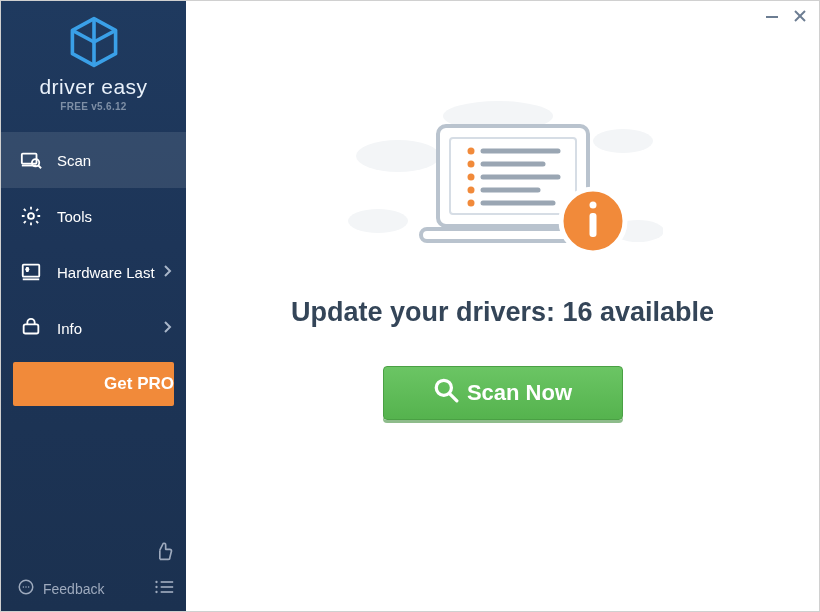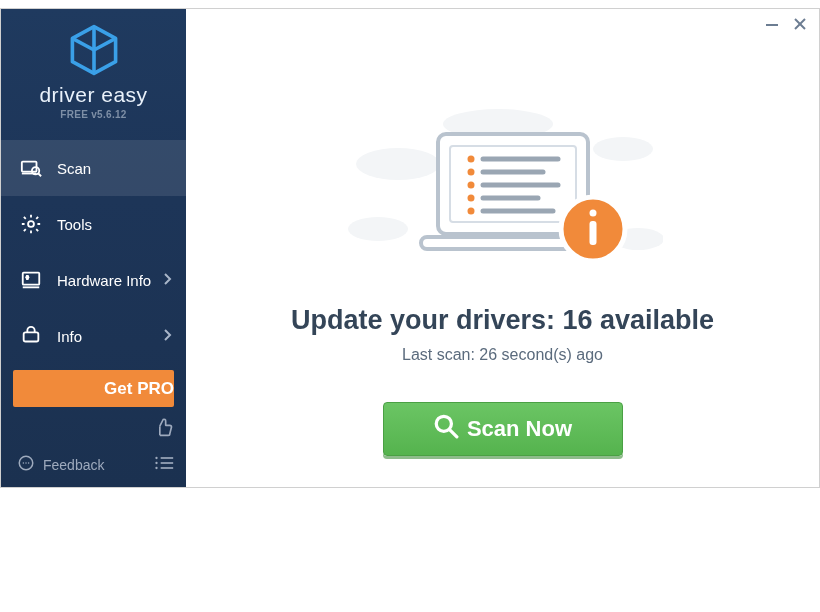--- a/index.html
+++ b/index.html
@@ -1,23 +1,22 @@
 <!DOCTYPE html>
 <html><head>
 <meta charset="utf-8">
 <style>
   * { box-sizing: border-box; margin: 0; padding: 0; font-family: "Segoe UI", Arial, sans-serif; }
   html, body { width: 820px; height: 612px; overflow: hidden; }
   .window {
-    width: 820px; height: 480px;
+    width: 820px; height: 612px;
     border: 1px solid #d0d0d0;
     display: flex;
     background: #0369a1;
     position: relative;
-    margin-top: 8px;
   }
   
   .sidebar {
     width: 185px;
     height: 100%;
     background: linear-gradient(180deg,#1f3a5f 0%, #1d3558 40%, #1b3150 100%);
     display: flex;
     flex-direction: column;
     color: #ffffff;
   }
@@ -176,21 +175,21 @@
 
       <div class="nav-item">
         <span class="icon-slot">
           <svg width="22" height="22" viewBox="0 0 24 24" fill="none" stroke="#ffffff" stroke-width="2">
             <rect x="3" y="4" width="18" height="13" rx="1"></rect>
             <line x1="3" y1="20" x2="21" y2="20"></line>
             <circle cx="8" cy="9" r="2.2" fill="#ffffff" stroke="none"></circle>
             <text x="8" y="11" font-size="4.5" text-anchor="middle" fill="#1d3558" font-weight="700">i</text>
           </svg>
         </span>
-        <span>Hardware Info</span>
+        <span>Hardware Last</span>
         <span class="chev">
           <svg width="8" height="12" viewBox="0 0 8 12">
               <path d="M1 1l5 5-5 5" fill="none" stroke="#a9b6c9" stroke-width="2"></path>
             </svg>
         </span>
       </div>
 
       <div class="nav-item">
         <span class="icon-slot">
           <svg width="22" height="22" viewBox="0 0 24 24" fill="none" stroke="#ffffff" stroke-width="2">
@@ -290,21 +289,20 @@
         <rect x="78" y="128" width="184" height="12" rx="6" fill="#ffffff" stroke="#b9c3ce" stroke-width="4"></rect>
 
         <circle cx="250" cy="120" r="32" fill="#f18a3a"></circle>
         <circle cx="250" cy="120" r="32" fill="none" stroke="#ffffff" stroke-width="5"></circle>
         <circle cx="250" cy="104" r="3.5" fill="#ffffff"></circle>
         <rect x="246.5" y="112" width="7" height="24" rx="3" fill="#ffffff"></rect>
       </svg>
     </div>
 
     <div class="headline">Update your drivers: 16 available</div>
-    <div class="subline">Last scan: 26 second(s) ago</div>
 
     <div class="scan-btn">
       <span>
         <svg width="26" height="26" viewBox="0 0 24 24" fill="none" stroke="#ffffff" stroke-width="3" stroke-linecap="round">
           <circle cx="10" cy="10" r="7"></circle>
           <line x1="16" y1="16" x2="22" y2="22"></line>
         </svg>
       </span>
       <span>Scan Now</span>
     </div>

